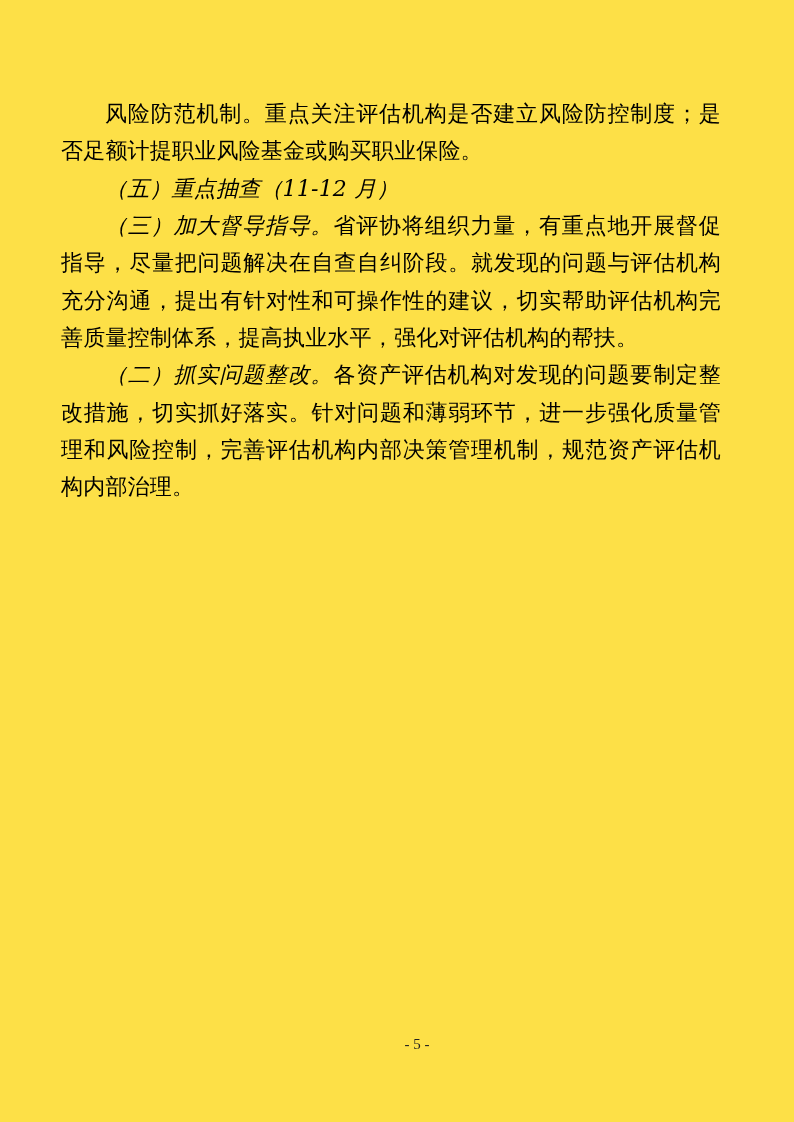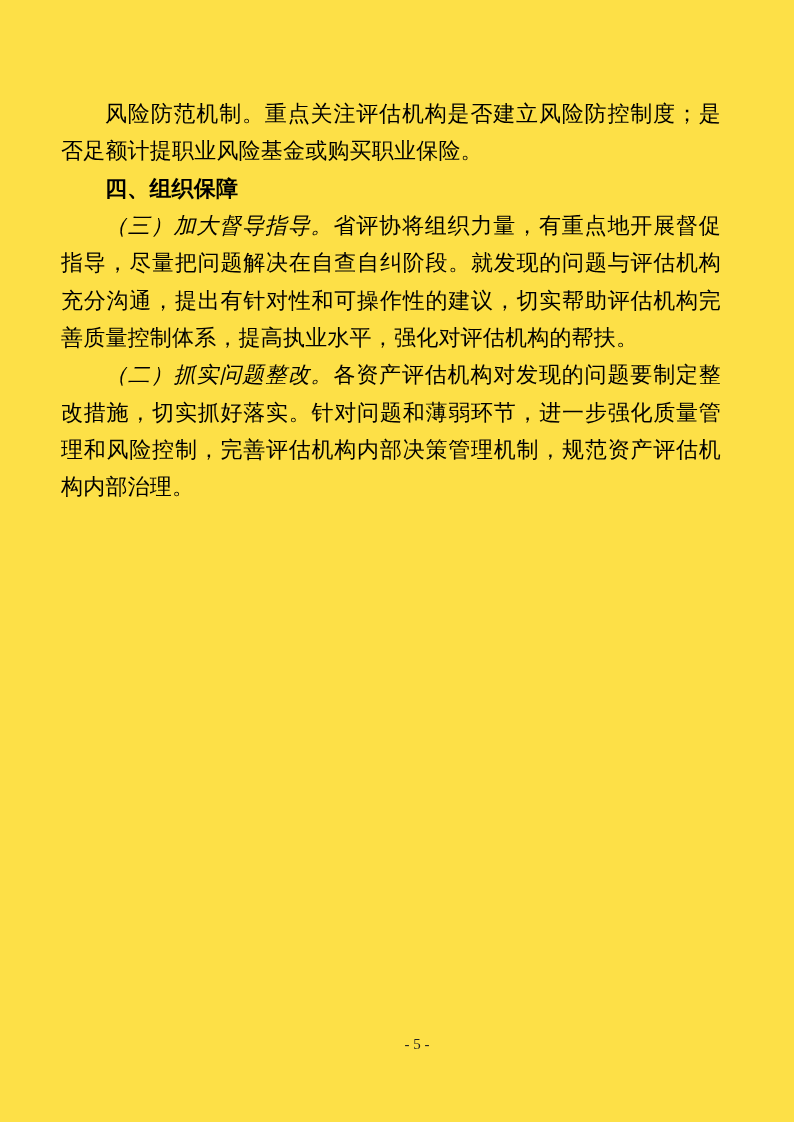--- a/index.html
+++ b/index.html
@@ -55,23 +55,23 @@
 <body>
 
 <div class="page">
 
   <div class="doc">
 
     <p><span>风险防范机制。重点关注评估机构是否建立风险防控制度；是否足额计提职业风险基金或购买职业保险。</span></p>
 
 
 
+    <p><span class="kai">（五）重点抽查（11-12 月）</span></p>
 
 
-    <p class="heading"><span>四、组织保障</span></p>
 
 
     <p><span class="kai">（三）加大督导指导。</span><span>省评协将组织力量，有重点地开展督促指导，尽量把问题解决在自查自纠阶段。就发现的问题与评估机构充分沟通，提出有针对性和可操作性的建议，切实帮助评估机构完善质量控制体系，提高执业水平，强化对评估机构的帮扶。</span></p>
 
     <p><span class="kai">（二）抓实问题整改。</span><span>各资产评估机构对发现的问题要制定整改措施，切实抓好落实。针对问题和薄弱环节，进一步强化质量管理和风险控制，完善评估机构内部决策管理机制，规范资产评估机构内部治理。</span></p>
 
   </div>
 
   <div class="footer">
     <span>- 5 -</span>

